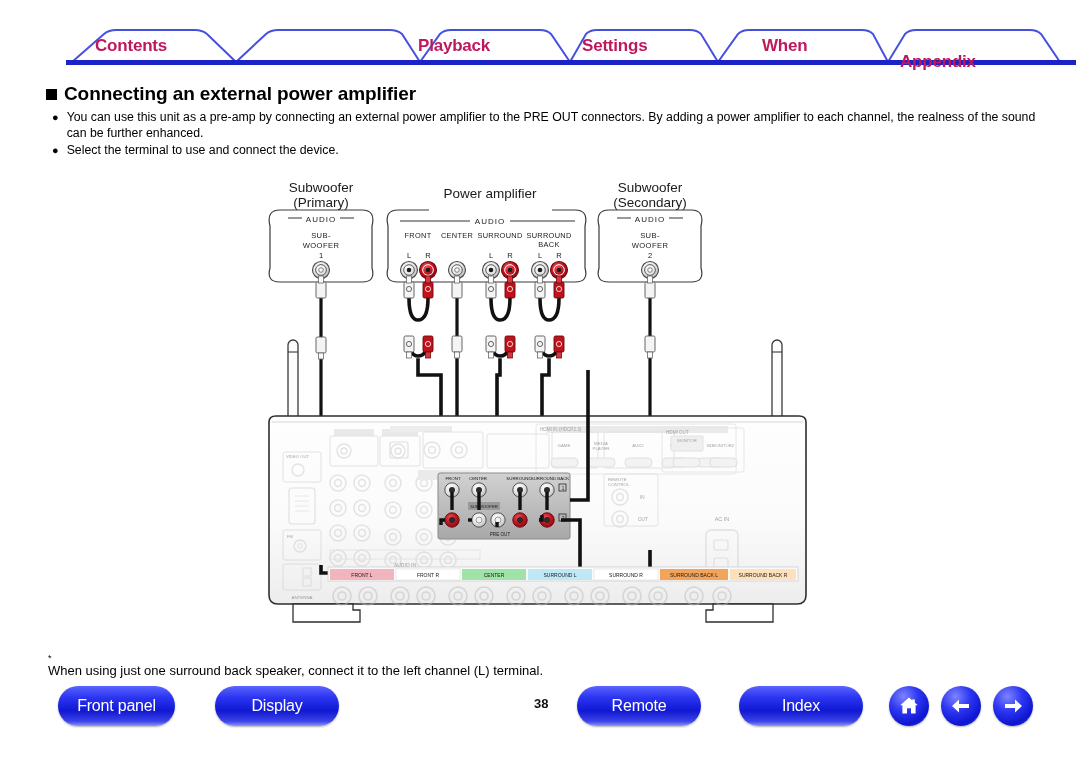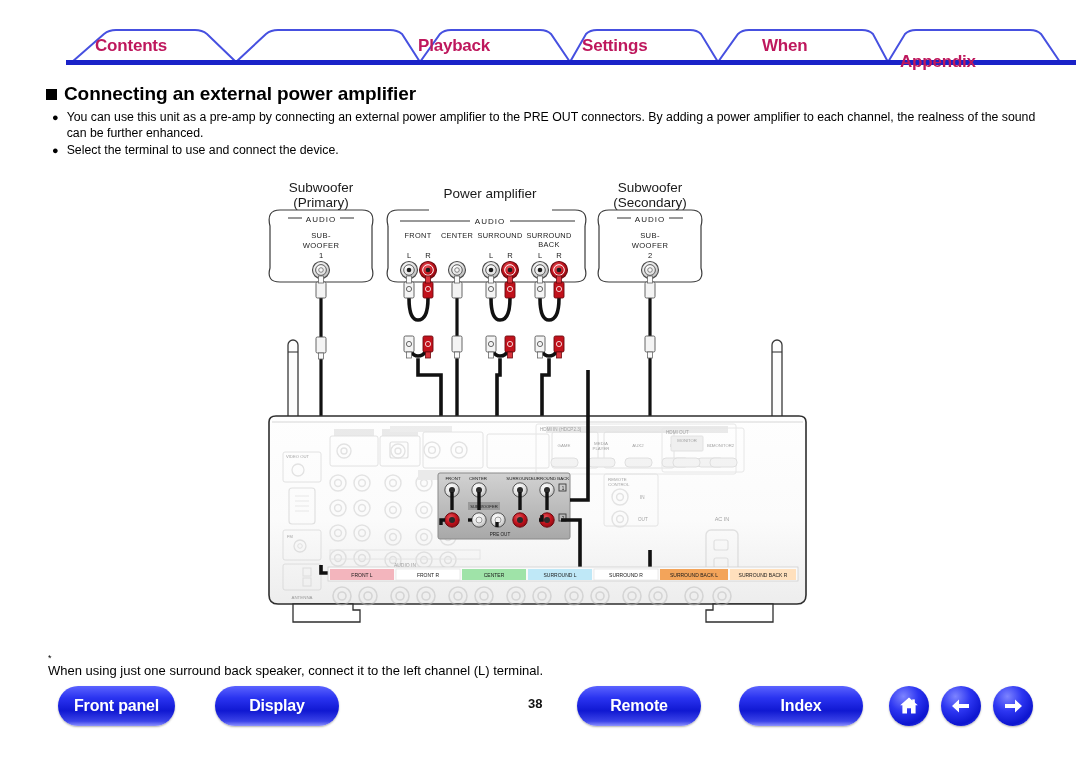--- a/index.html
+++ b/index.html
@@ -32,31 +32,31 @@
   
   #diagram{position:absolute;left:0;top:170px;width:1080px;height:470px;}
   #diagram svg{position:absolute;left:0;top:0;}
   .dg-t{font-family:"Liberation Sans","DejaVu Sans",sans-serif;fill:#1a1a1a;}
   
   #bottomnav{position:absolute;left:0;top:686px;width:1080px;height:60px;}
   .pill{
     position:absolute;top:0;height:40px;border-radius:21px;
     background:linear-gradient(180deg,#5b63ff 0%,#2a33f0 30%,#1018d2 62%,#3b43e8 88%,#8e93ff 100%);
     box-shadow:0 1px 2px rgba(0,0,0,.30);
-    color:#fff;font-size:16px;font-weight:bold;
+    color:#fff;font-size:16px;font-weight:normal;
     display:flex;align-items:center;justify-content:center;
     letter-spacing:-.2px;
   }
   .circ{
     position:absolute;top:0;width:40px;height:40px;border-radius:50%;
     background:radial-gradient(circle at 36% 26%,#7d84ff 0%,#2d36f2 38%,#0d15cf 72%,#4a52f0 100%);
     box-shadow:0 1px 2px rgba(0,0,0,.30);
     display:flex;align-items:center;justify-content:center;
   }
-  #pagenum{position:absolute;top:10px;font-size:13px;font-weight:bold;color:#111;}
+  #pagenum{position:absolute;top:10px;font-size:13px;font-weight:bold;color:#111;margin-left:6px;}
 </style>
 </head>
 <body>
 
 <div id="tabbar">
   <svg width="1080" height="70" viewBox="0 0 1080 70">
     <g fill="none" stroke="#4650e0" stroke-width="2">
       <path d="M72,62 L104,34 Q109,30 116,30 L195,30 Q202,30 207,34 L236,62"></path>
       <path d="M236,62 L266,34 Q271,30 278,30 L390,30 Q397,30 402,34 L420,62"></path>
       <path d="M420,62 L440,34 Q444,30 451,30 L540,30 Q547,30 551,34 L570,62"></path>

